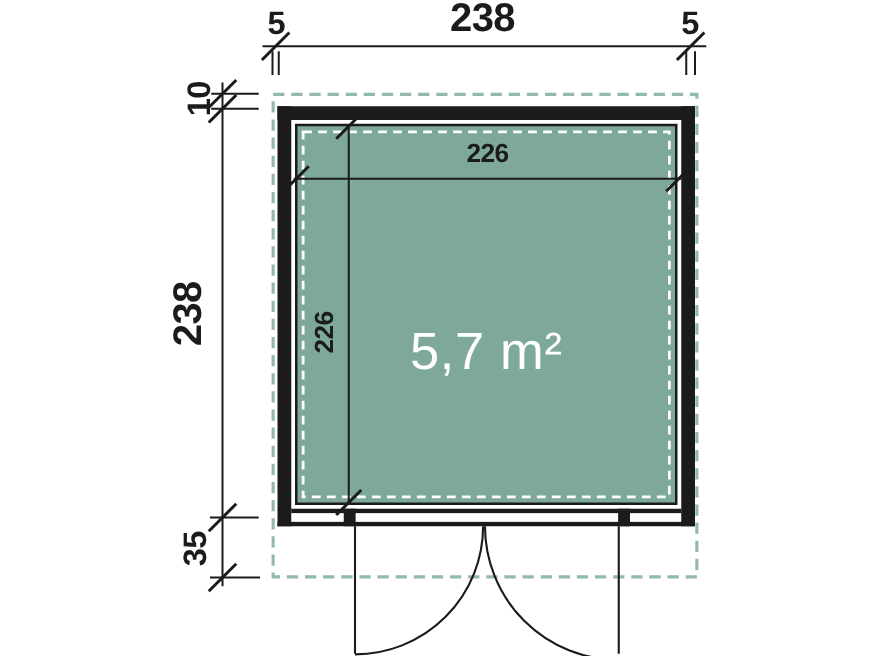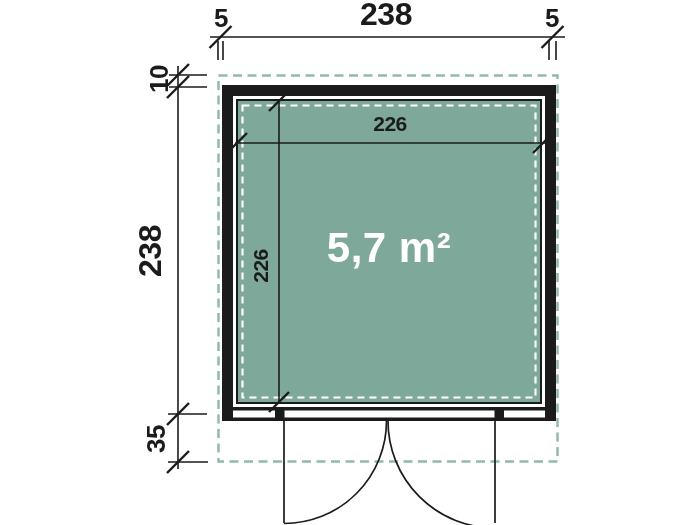--- a/index.html
+++ b/index.html
@@ -22,25 +22,26 @@
     transform: translate(-50%, -50%);
   }
   .lbl.rot { transform: translate(-50%, -50%) rotate(-90deg); }
   .size-xl { font-size: 32px; }
   .size-l  { font-size: 26px; }
   .size-m  { font-size: 21px; }
   .area-lbl {
     position: absolute;
     transform: translate(-50%, -50%);
     font-size: 42px;
-    font-weight: 700;
+    font-weight: 400;
     color: #ffffff;
     white-space: nowrap;
     letter-spacing: 0.5px;
     line-height: 1;
+    margin-top: 33px;
   }
 </style>
 </head>
 <body>
 
 <div class="canvas">
 
   <svg width="700" height="525" viewBox="0 0 700 525">
 
     <g>

